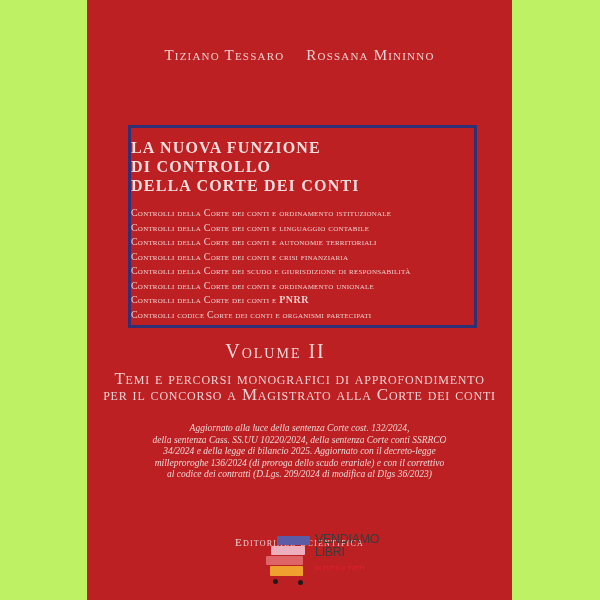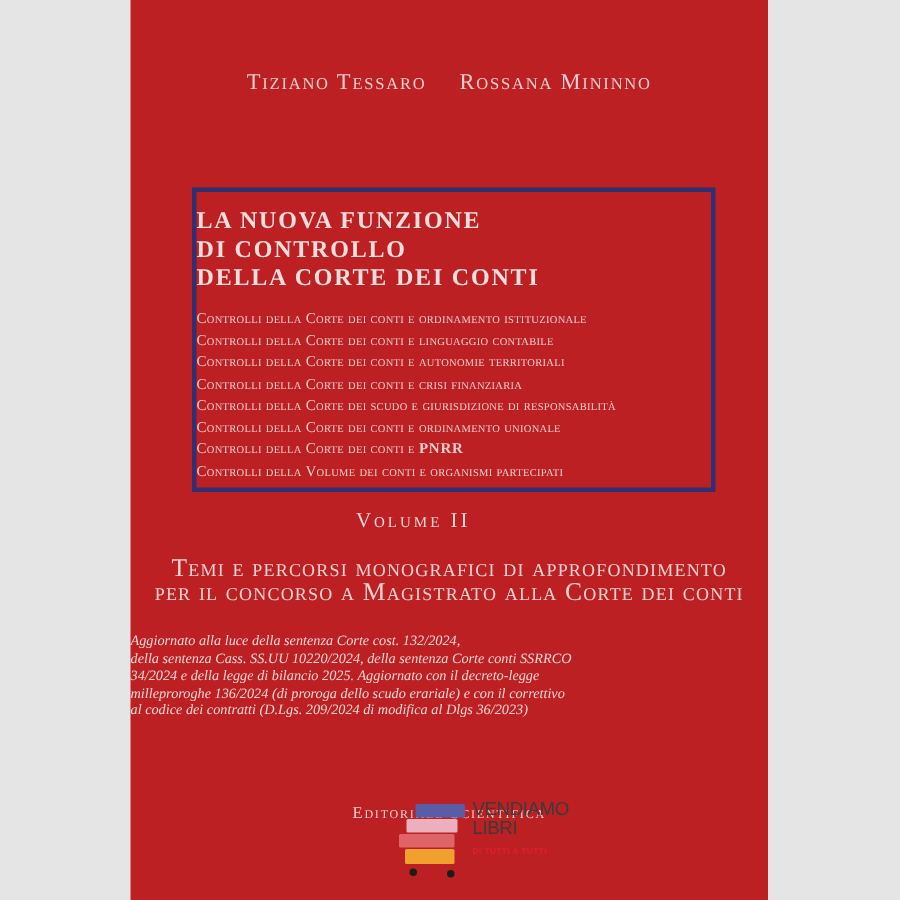--- a/index.html
+++ b/index.html
@@ -1,33 +1,33 @@
 <!DOCTYPE html>
 <html><head>
 <meta charset="utf-8">
 <style>
   html,body{margin:0;padding:0;background:#ffffff;width:600px;height:600px;overflow:hidden;}
-  .page{position:relative;width:600px;height:600px;background:#e5e5e5;font-family:"Liberation Serif",serif;}
+  .page{position:relative;width:600px;height:600px;background:#bef264;font-family:"Liberation Serif",serif;}
   .cover{position:absolute;left:87px;top:0;width:425px;height:600px;background:#bd2022;}
   .authors{position:absolute;left:0;top:47px;width:100%;text-align:center;color:#eccfcf;
            font-variant:small-caps;font-size:15px;letter-spacing:1.2px;white-space:nowrap;}
   .authors .gap{display:inline-block;width:22px;}
   .title-box{position:absolute;left:41px;top:125px;width:343px;height:197px;border:3px solid #2f2f74;
              text-align:left;}
   .title{margin-top:10px;color:#f3dede;font-weight:bold;font-size:16px;line-height:19px;
          letter-spacing:1.2px;}
   .topics{margin-top:11px;color:#eecccc;font-variant:small-caps;font-size:10px;line-height:14.5px;
           letter-spacing:0.2px;}
   .topics .topic{white-space:nowrap;}
   .topics .pnrr{font-weight:bold;letter-spacing:0.5px;}
   .volume{position:absolute;left:0;top:340px;width:377px;text-align:center;color:#f0d8d8;
-          font-variant:small-caps;font-size:14px;letter-spacing:2px;}
+          font-variant:small-caps;font-size:20px;letter-spacing:2px;}
   .subtitle{position:absolute;left:0;top:371px;width:425px;text-align:center;color:#eed2d2;
             font-variant:small-caps;font-size:17px;line-height:15.5px;letter-spacing:0.8px;}
-  .note{position:absolute;left:0;top:423px;width:425px;color:#eed6d6;
+  .note{position:absolute;left:0;top:423px;width:425px;text-align:center;color:#eed6d6;
         font-style:italic;font-size:9.5px;line-height:11.6px;}
   .publisher{position:absolute;left:0;top:536px;width:425px;text-align:center;color:#ecd0d0;
              font-variant:small-caps;font-size:11px;letter-spacing:1.2px;}
   .logo{position:absolute;left:265px;top:532px;width:120px;height:62px;font-family:"Liberation Sans",sans-serif;}
   .logo .icon{position:absolute;left:0;top:0;width:46px;height:58px;}
   .logo .bar{position:absolute;border-radius:1px;}
   .bar-1{left:12px;top:4px;width:33px;height:9px;background:#5a5ca5;}
   .bar-2{left:6px;top:14px;width:34px;height:9px;background:#ebafbe;}
   .bar-3{left:1px;top:24px;width:37px;height:9px;background:#de6468;}
   .bar-4{left:5px;top:34px;width:33px;height:10px;background:#f0a02f;}
@@ -55,21 +55,21 @@
         <div>DELLA CORTE DEI CONTI</div>
       </div>
       <div class="topics">
         <div class="topic">Controlli della Corte dei conti e ordinamento istituzionale</div>
         <div class="topic">Controlli della Corte dei conti e linguaggio contabile</div>
         <div class="topic">Controlli della Corte dei conti e autonomie territoriali</div>
         <div class="topic">Controlli della Corte dei conti e crisi finanziaria</div>
         <div class="topic">Controlli della Corte dei scudo e giurisdizione di responsabilità</div>
         <div class="topic">Controlli della Corte dei conti e ordinamento unionale</div>
         <div class="topic"><span>Controlli della Corte dei conti e </span><span class="pnrr">PNRR</span></div>
-        <div class="topic">Controlli della Volume dei conti e organismi partecipati</div>
+        <div class="topic">Controlli codice Corte dei conti e organismi partecipati</div>
       </div>
     </div>
 
     <div class="volume">Volume II</div>
 
     <div class="subtitle">
       <div>Temi e percorsi monografici di approfondimento</div>
       <div>per il concorso a Magistrato alla Corte dei conti</div>
     </div>
 

